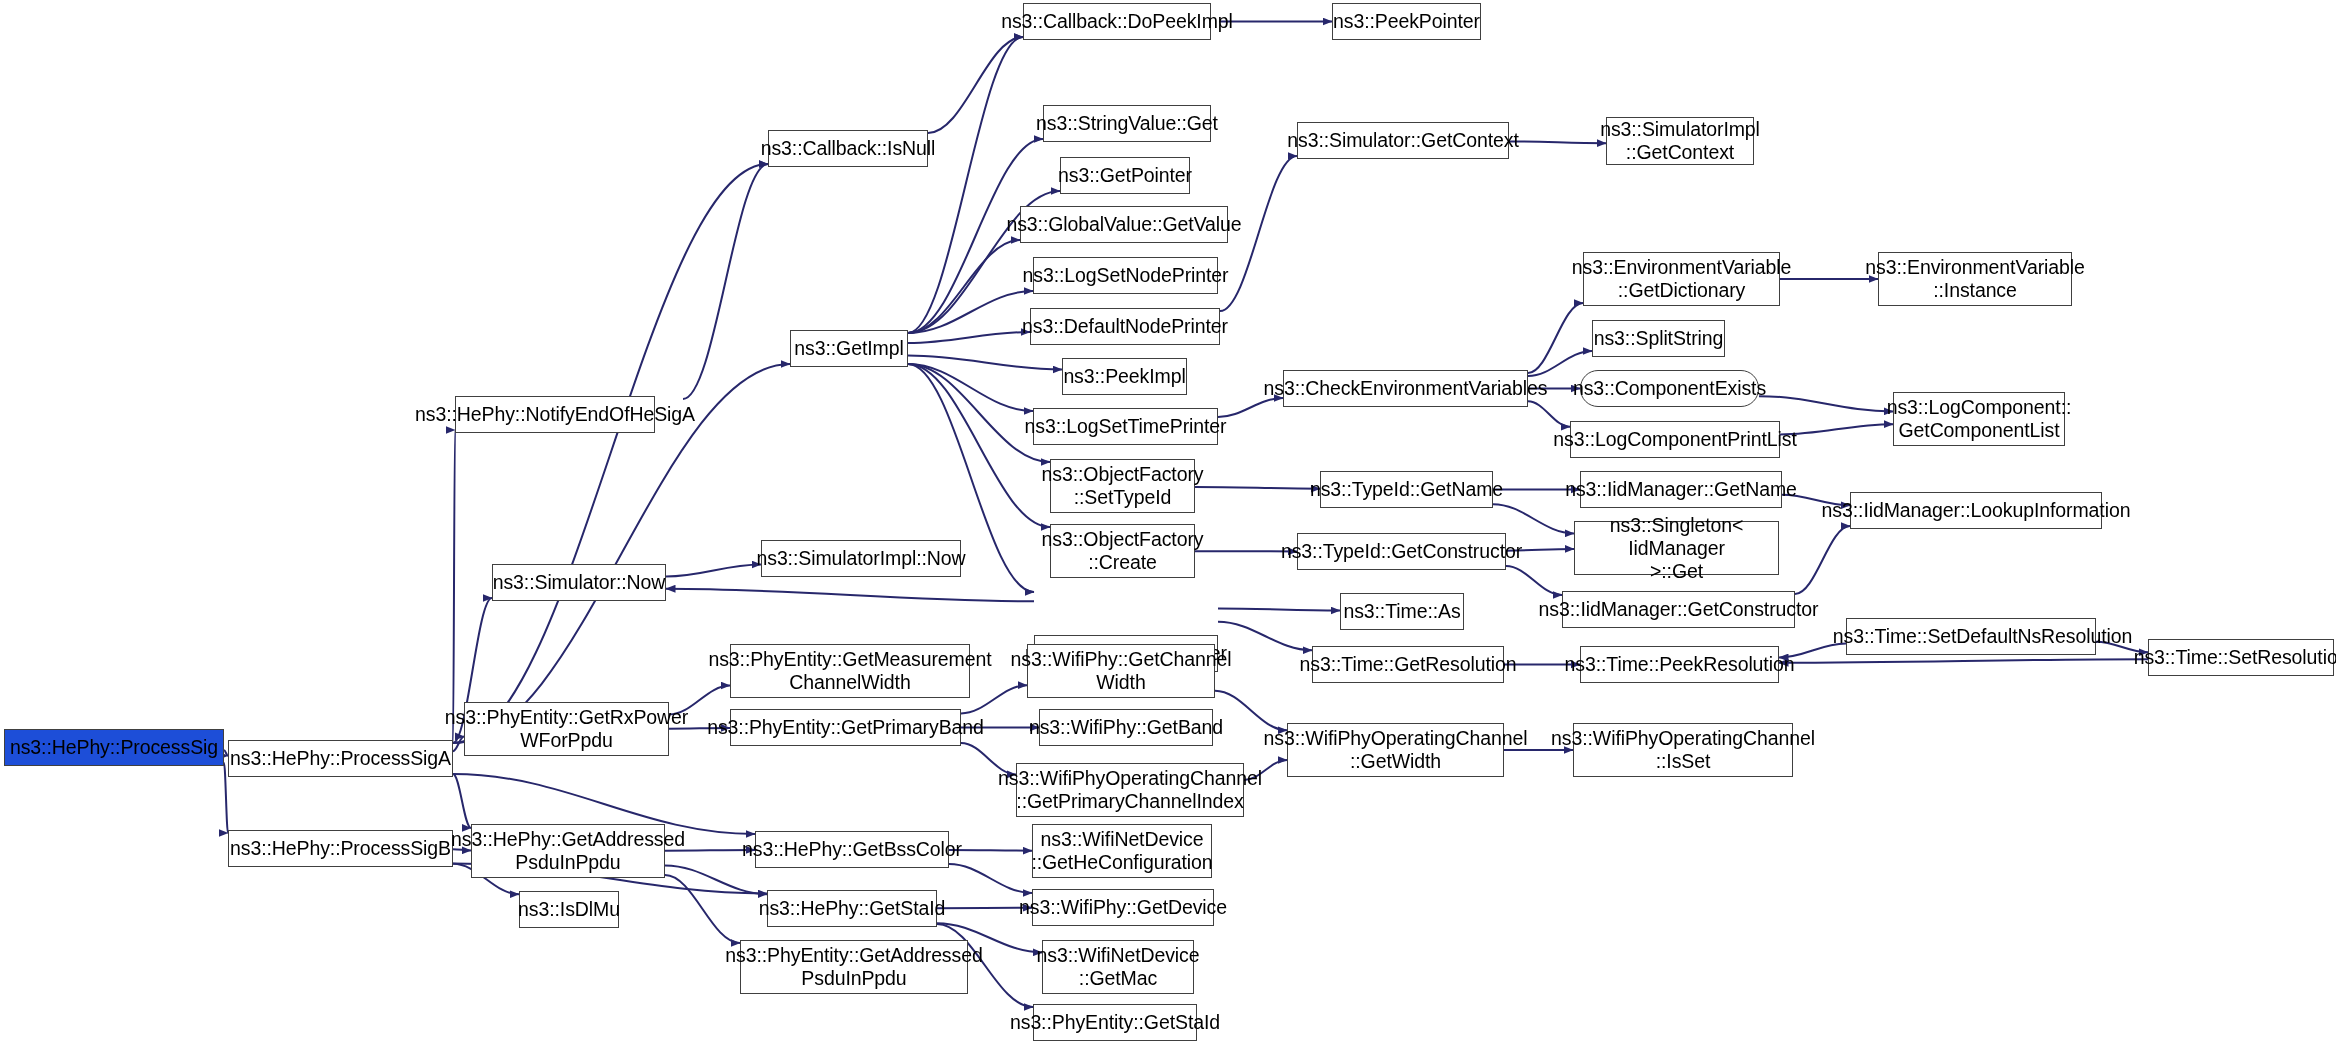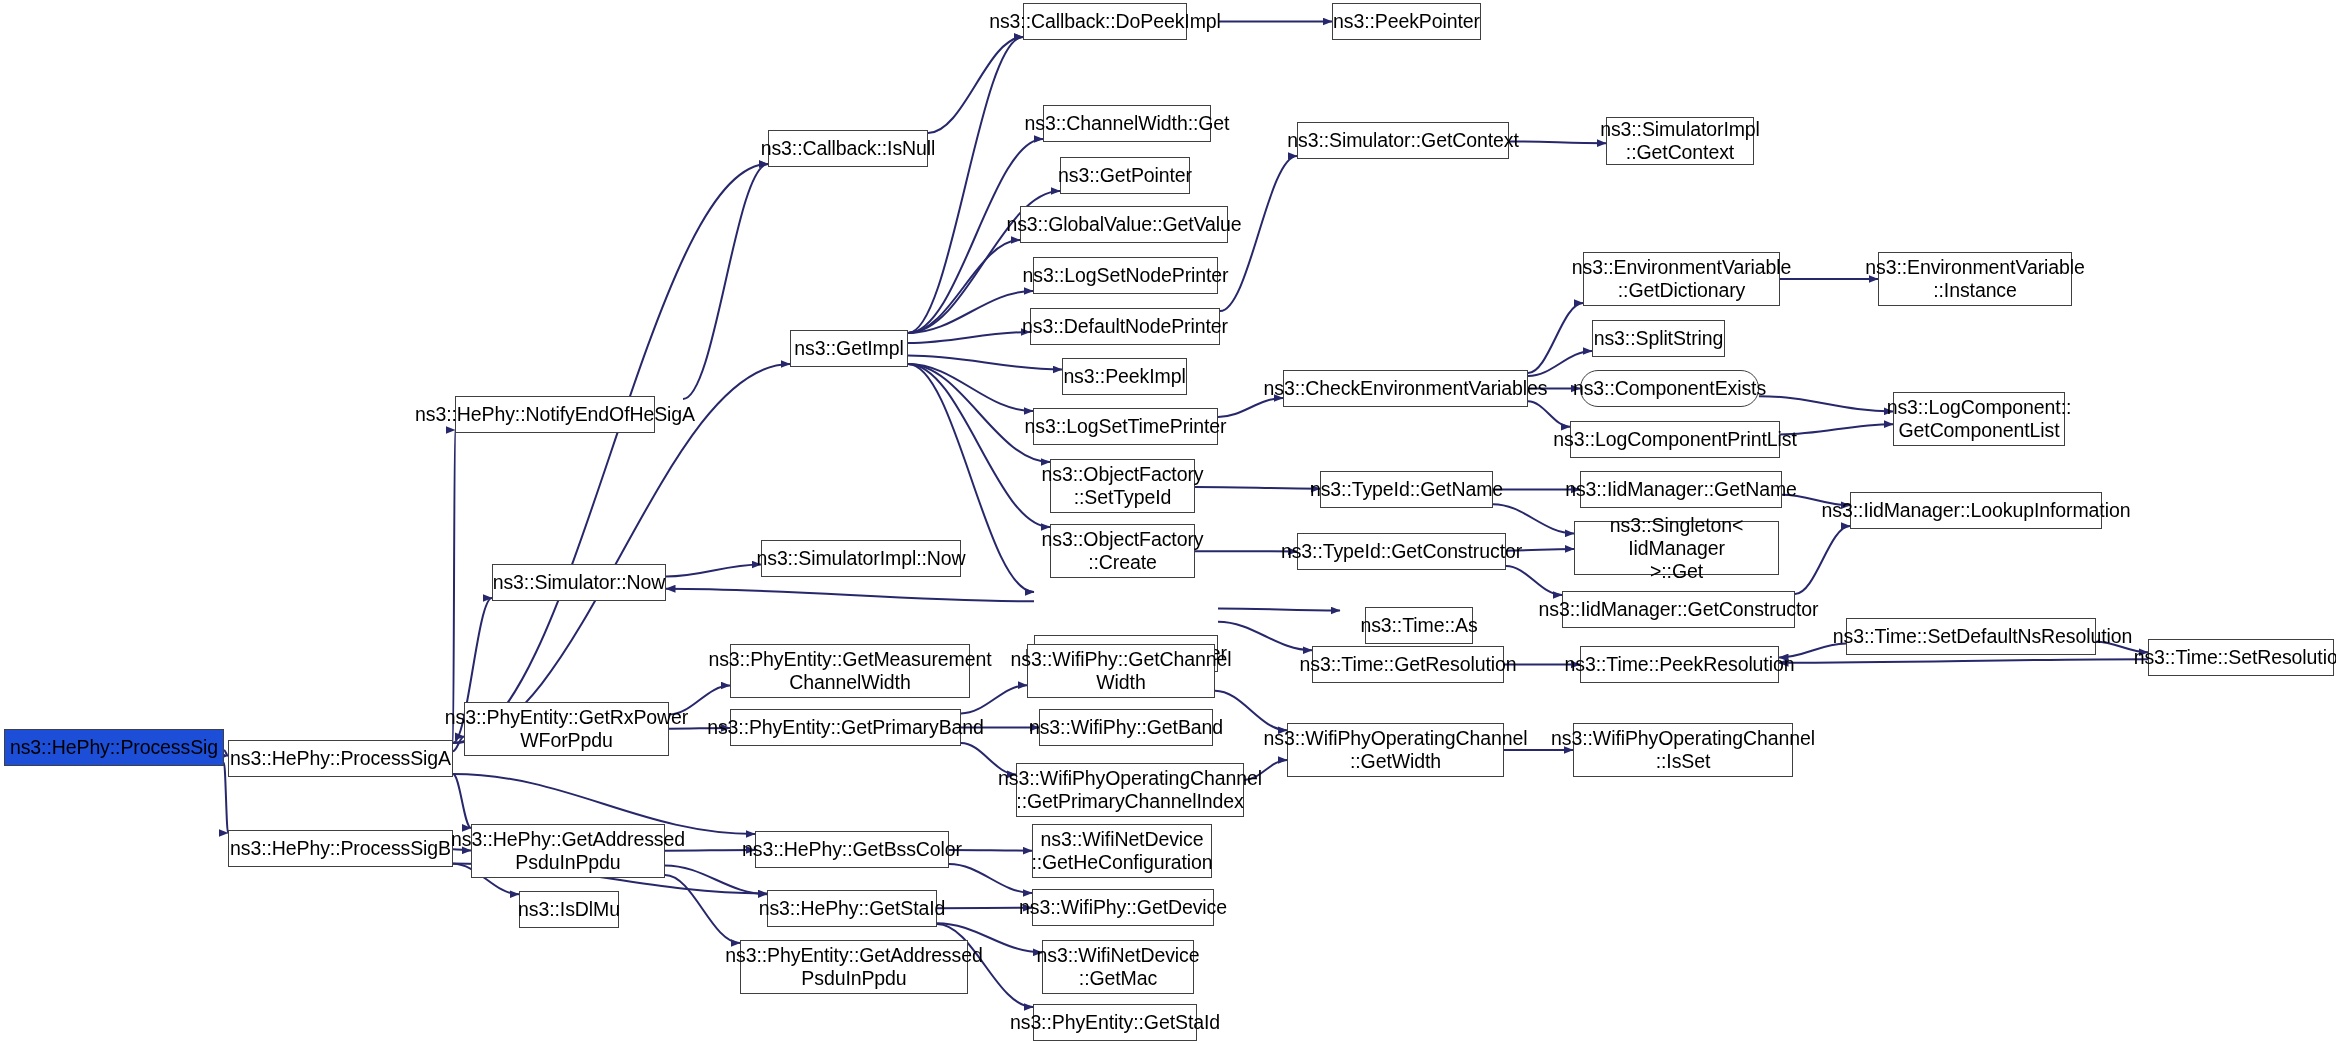--- a/index.html
+++ b/index.html
@@ -126,24 +126,24 @@
         <path d="M 937,923.125 C 976.9,923.125 1002.1,952.375 1042,952.375" fill="none" stroke="#27276b" stroke-width="2" marker-end="url(#arrowhead)"></path>
         <path d="M 937,924 C 973.48,924 996.52,1007 1033,1007" fill="none" stroke="#27276b" stroke-width="2" marker-end="url(#arrowhead)"></path>
       </g>
   </svg>
   <div id="node-layer">
       <div class="node root" style="left: 4px; top: 729px; width: 220px; height: 37px;">ns3::HePhy::ProcessSig</div>
       <div class="node" style="left: 228px; top: 740px; width: 225px; height: 37px;">ns3::HePhy::ProcessSigA</div>
       <div class="node" style="left: 228px; top: 830px; width: 225px; height: 37px;">ns3::HePhy::ProcessSigB</div>
       <div class="node" style="left: 455px; top: 396px; width: 200px; height: 37px;">ns3::HePhy::NotifyEndOfHeSigA</div>
       <div class="node" style="left: 768px; top: 130px; width: 160px; height: 37px;">ns3::Callback::IsNull</div>
-      <div class="node" style="left: 1023px; top: 3px; width: 164px; height: 37px;">ns3::Callback::DoPeekImpl</div>
+      <div class="node" style="left: 1023px; top: 3px; width: 188px; height: 37px;">ns3::Callback::DoPeekImpl</div>
       <div class="node" style="left: 1332px; top: 3px; width: 149px; height: 37px;">ns3::PeekPointer</div>
       <div class="node" style="left: 790px; top: 330px; width: 118px; height: 37px;">ns3::GetImpl</div>
-      <div class="node" style="left: 1043px; top: 105px; width: 168px; height: 37px;">ns3::ChannelWidth::Get</div>
+      <div class="node" style="left: 1043px; top: 105px; width: 168px; height: 37px;">ns3::StringValue::Get</div>
       <div class="node" style="left: 1060px; top: 157px; width: 130px; height: 37px;">ns3::GetPointer</div>
       <div class="node" style="left: 1020px; top: 206px; width: 208px; height: 37px;">ns3::GlobalValue::GetValue</div>
       <div class="node" style="left: 1033px; top: 257px; width: 185px; height: 37px;">ns3::LogSetNodePrinter</div>
       <div class="node" style="left: 1030px; top: 308px; width: 190px; height: 37px;">ns3::DefaultNodePrinter</div>
       <div class="node" style="left: 1062px; top: 358px; width: 125px; height: 37px;">ns3::PeekImpl</div>
       <div class="node" style="left: 1033px; top: 408px; width: 185px; height: 37px;">ns3::LogSetTimePrinter</div>
       <div class="node" style="left: 1050px; top: 459px; width: 145px; height: 54px;">ns3::ObjectFactory
 ::SetTypeId</div>
       <div class="node" style="left: 1050px; top: 524px; width: 145px; height: 54px;">ns3::ObjectFactory
 ::Create</div>
@@ -163,21 +163,21 @@
       <div class="node" style="left: 1570px; top: 421px; width: 210px; height: 37px;">ns3::LogComponentPrintList</div>
       <div class="node" style="left: 1893px; top: 392px; width: 172px; height: 54px;">ns3::LogComponent::
 GetComponentList</div>
       <div class="node" style="left: 1320px; top: 471px; width: 173px; height: 37px;">ns3::TypeId::GetName</div>
       <div class="node" style="left: 1580px; top: 471px; width: 202px; height: 37px;">ns3::IidManager::GetName</div>
       <div class="node" style="left: 1850px; top: 492px; width: 252px; height: 37px;">ns3::IidManager::LookupInformation</div>
       <div class="node" style="left: 1297px; top: 533px; width: 209px; height: 37px;">ns3::TypeId::GetConstructor</div>
       <div class="node" style="left: 1574px; top: 521px; width: 205px; height: 54px;">ns3::Singleton&lt; IidManager
 &gt;::Get</div>
       <div class="node" style="left: 1562px; top: 591px; width: 233px; height: 37px;">ns3::IidManager::GetConstructor</div>
-      <div class="node" style="left: 1340px; top: 607px; width: 108px; height: 37px; margin-left: 25px;">ns3::Time::As</div>
+      <div class="node" style="left: 1340px; top: 593px; width: 124px; height: 37px;">ns3::Time::As</div>
       <div class="node" style="left: 1312px; top: 646px; width: 192px; height: 37px;">ns3::Time::GetResolution</div>
       <div class="node" style="left: 1580px; top: 646px; width: 199px; height: 37px;">ns3::Time::PeekResolution</div>
       <div class="node" style="left: 1846px; top: 618px; width: 250px; height: 37px; padding-left: 28px;">ns3::Time::SetDefaultNsResolution</div>
       <div class="node" style="left: 2148px; top: 639px; width: 186px; height: 37px;">ns3::Time::SetResolution</div>
       <div class="node" style="left: 464px; top: 702px; width: 205px; height: 54px;">ns3::PhyEntity::GetRxPower
 WForPpdu</div>
       <div class="node" style="left: 730px; top: 644px; width: 240px; height: 54px;">ns3::PhyEntity::GetMeasurement
 ChannelWidth</div>
       <div class="node" style="left: 730px; top: 709px; width: 231px; height: 37px;">ns3::PhyEntity::GetPrimaryBand</div>
       <div class="node" style="left: 1027px; top: 644px; width: 188px; height: 54px;">ns3::WifiPhy::GetChannel

